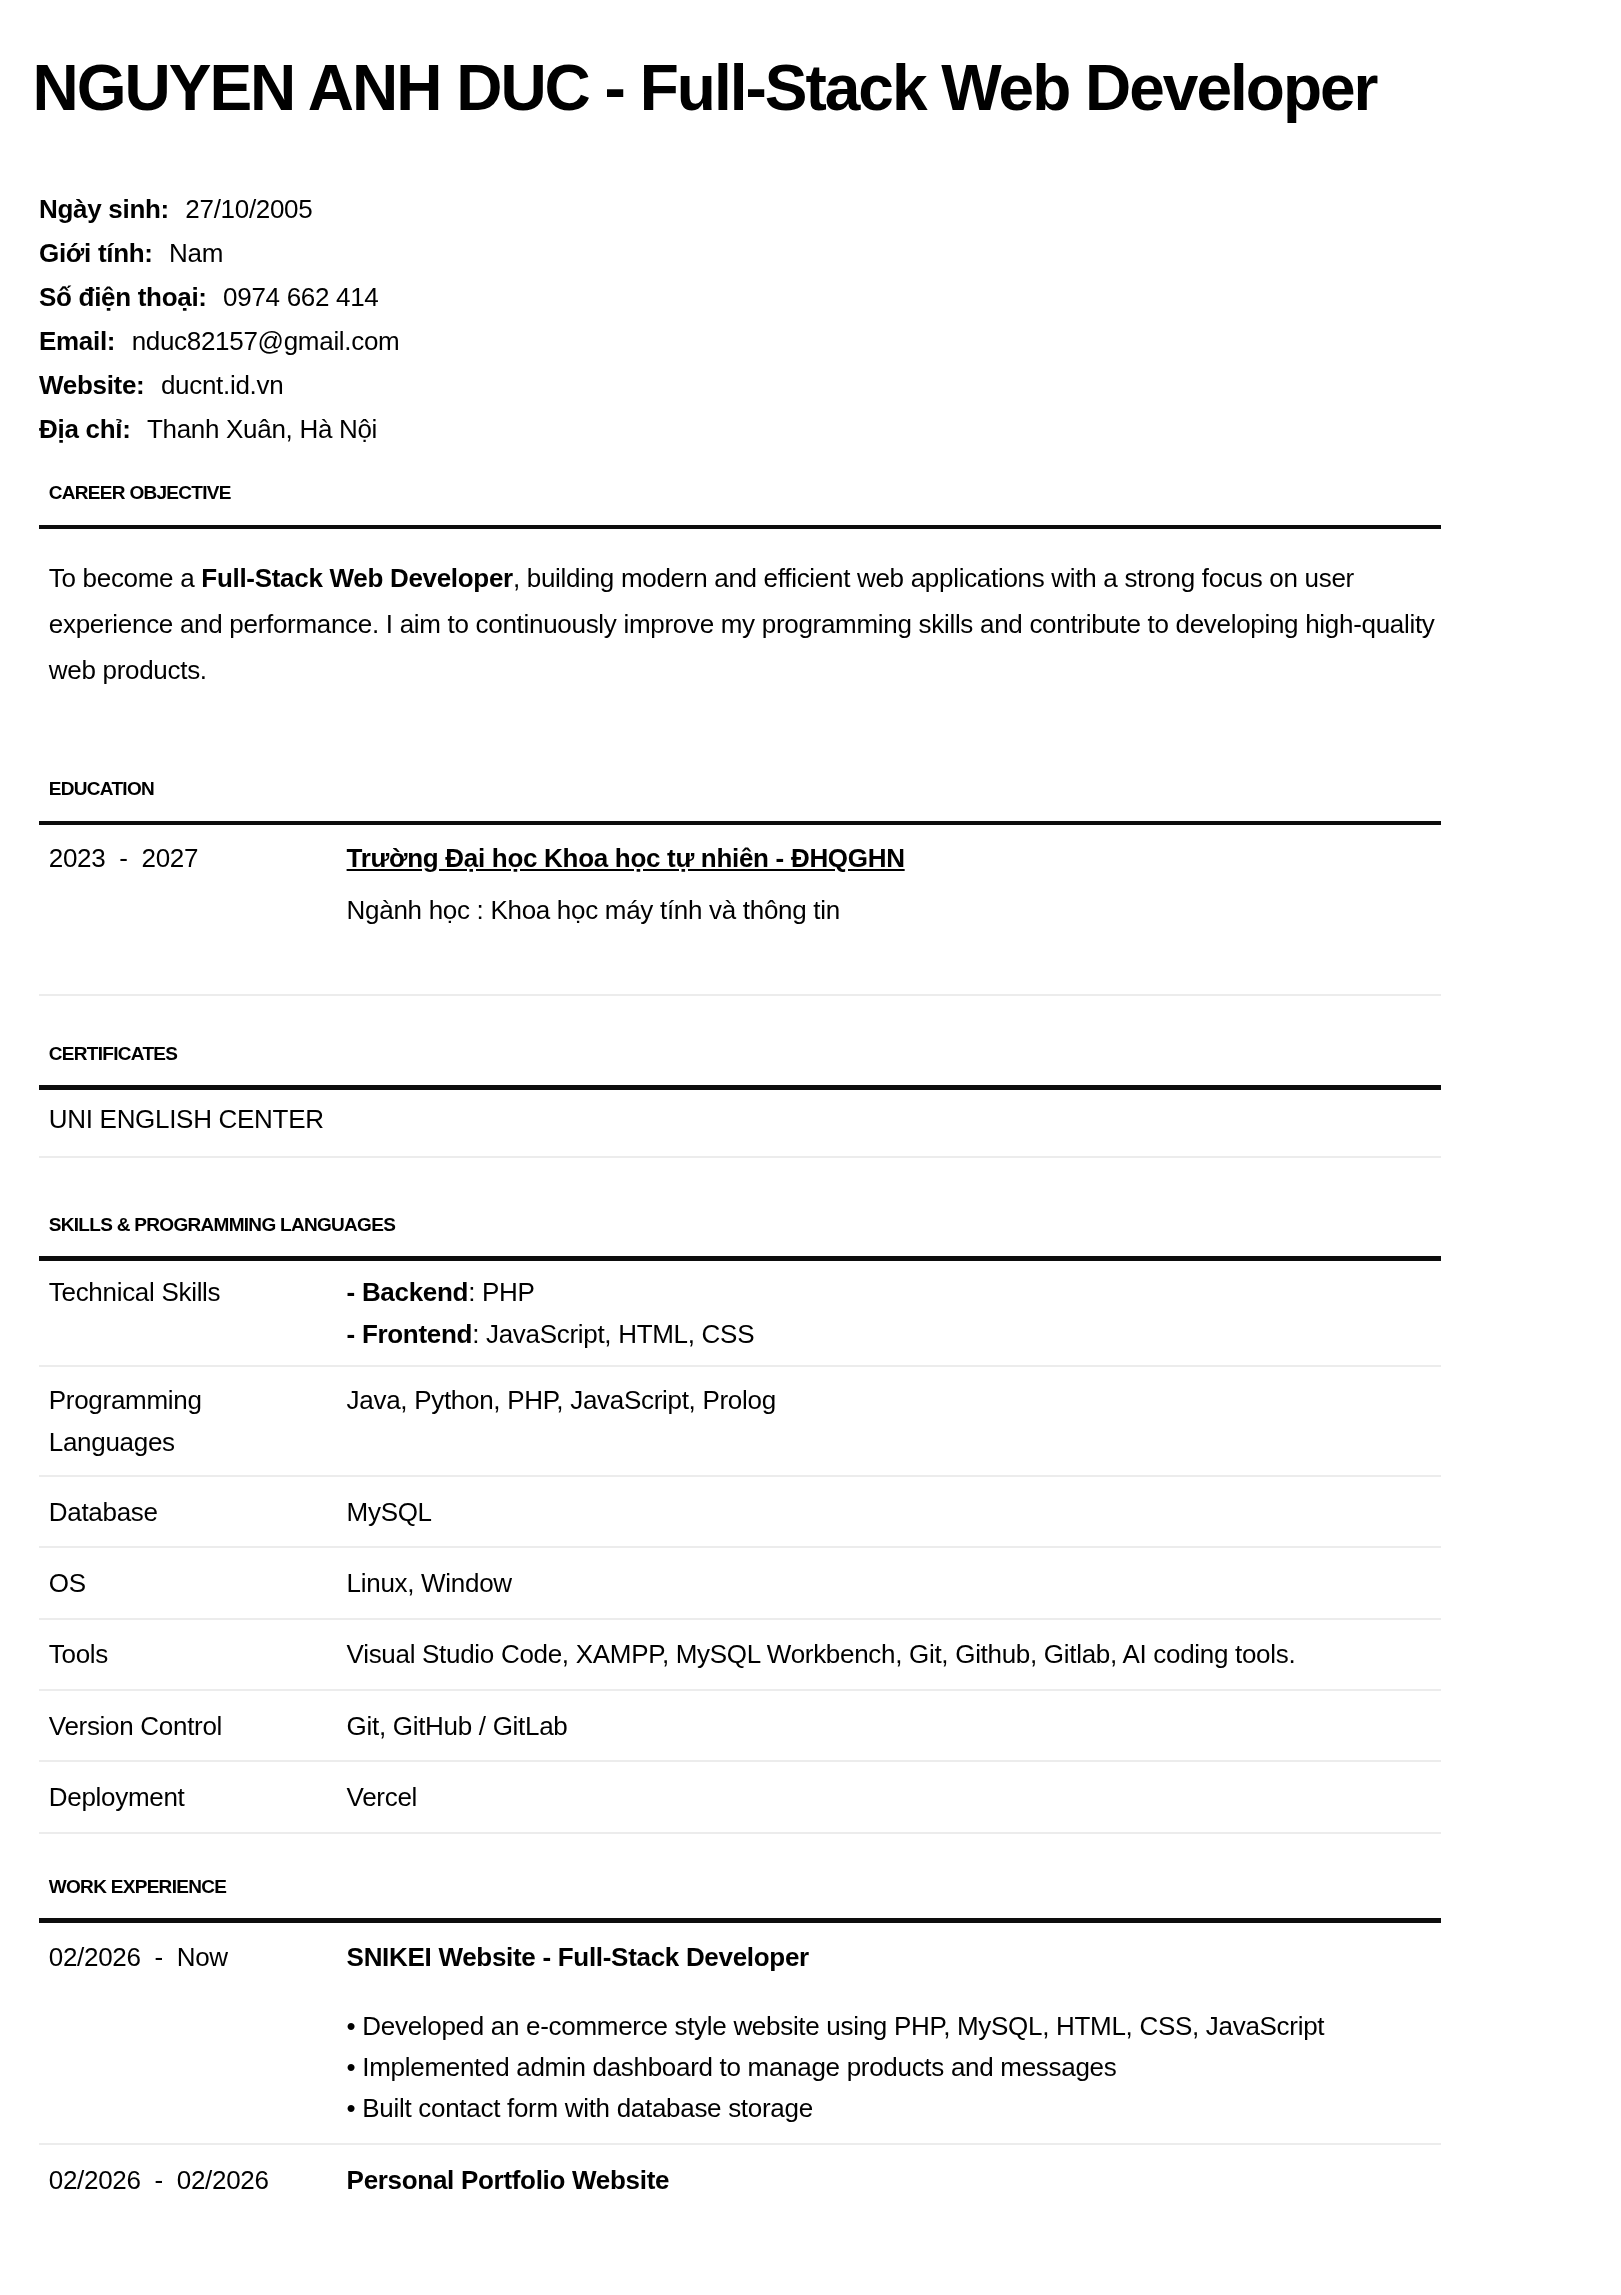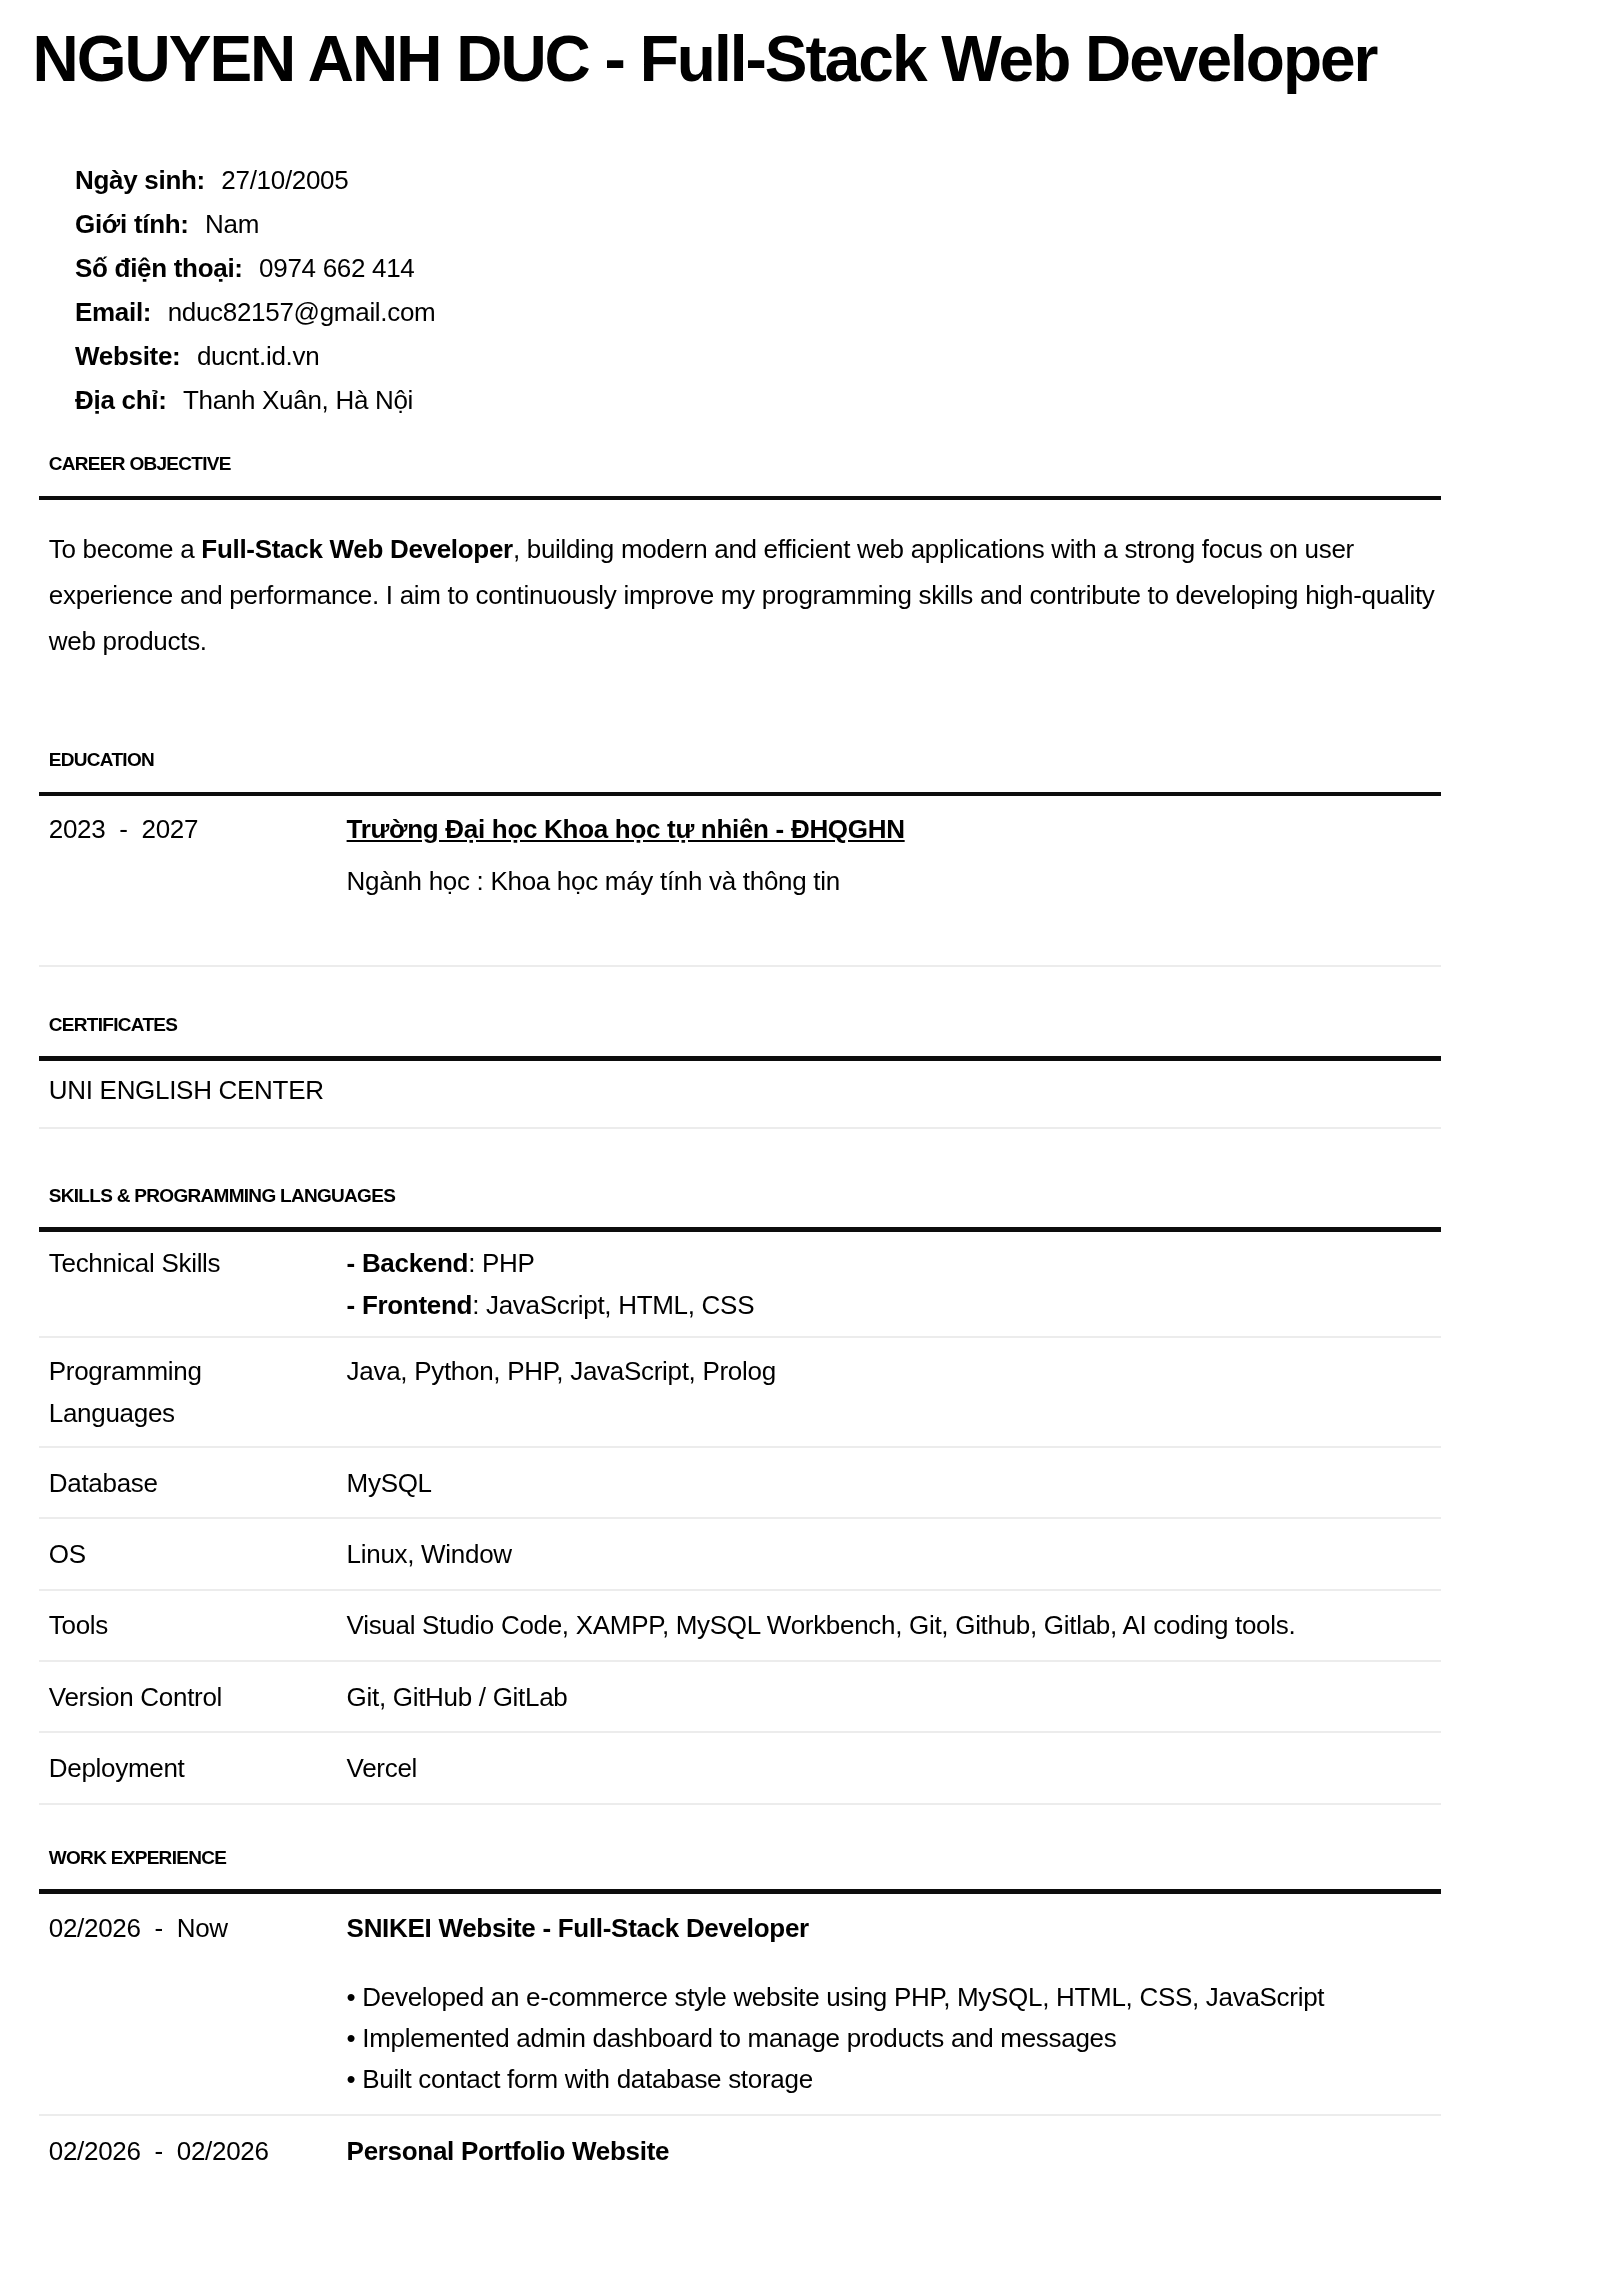--- a/index.html
+++ b/index.html
@@ -2,29 +2,29 @@
 <html style="font-size:10.5px"><head>
 <meta charset="utf-8">
 <style>
   * { margin:0; padding:0; box-sizing:border-box; }
   html, body { background:#ffffff; }
   body {
     width:1622px; height:2295px;
     font-family:"Liberation Sans","DejaVu Sans",sans-serif;
     color:#000; letter-spacing:-0.3px; overflow:hidden;
   }
-  .page { width:1480px; height:2295px; padding:26px 39px 0 39px; }
+  .page { width:1480px; height:2295px; padding:55px 39px 0 39px; }
 
   .cv-title {
     font-size:64px; font-weight:700; letter-spacing:-2px;
     line-height:1.06; white-space:nowrap; margin-left:-6.5px;
   }
 
   .info-list { margin-top:64px; }
-  .info-row { font-size:26px; line-height:44px;margin-left:36px; }
+  .info-row { font-size:26px; line-height:44px; }
   .info-label { font-weight:700; }
   .info-value { margin-left:16.4px; }
 
   .section-heading {
     font-size:19px; font-weight:700; line-height:34px;
     padding-left:9.8px; letter-spacing:-0.7px;
   }
   .section-rule { height:4.6px; background:#0d0d0d; margin-top:14.4px; border:0; }
   .light-divider { border-bottom:2.6px solid #ececec; }
 

